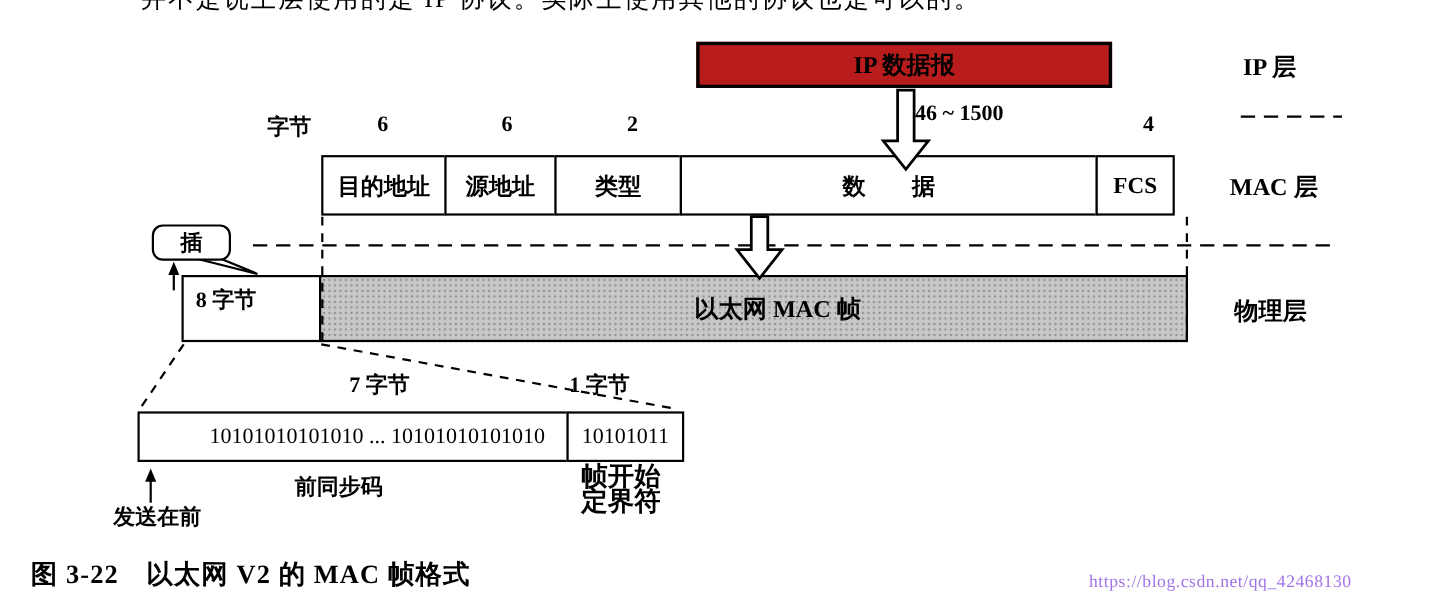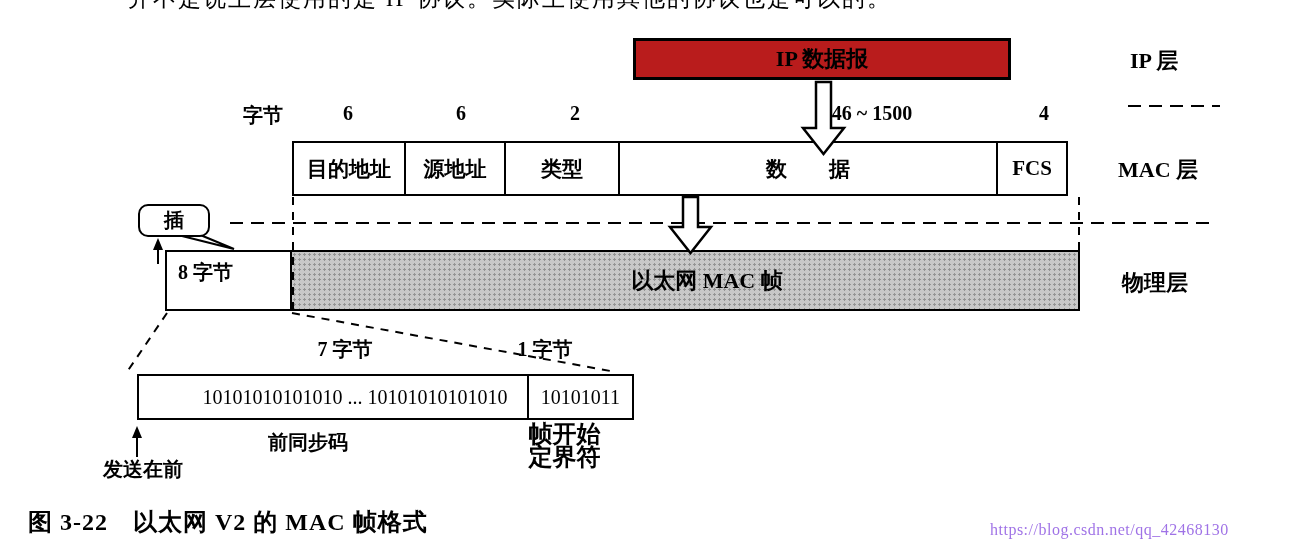--- a/index.html
+++ b/index.html
@@ -37,21 +37,21 @@
   .gray-box { left:290px; top:250px; width:790px; height:61px;
     border:2px solid #000; background-color:#c8c8c8;
     background-image:radial-gradient(circle, rgba(50,50,50,.35) 1px, transparent 1.4px);
     background-size:5px 5px;
     font-weight:bold; font-size:22px;padding-left:44px; }
 
   .detail-row { left:125px; top:374px; height:46px; display:flex; }
   .dcell { border:2px solid #000; background:#fff; margin-left:-2px;
     display:flex; align-items:center; justify-content:center;
     font-size:20px; white-space:nowrap; }
-  .dcell:first-child { margin-left:12px;padding-left:44px; }
+  .dcell:first-child { margin-left:0;padding-left:44px; }
   .d0 { width:392px; } .d1 { width:107px; }
 
   .sfd-name { left:517px; top:423px; width:95px; text-align:center;
     font-weight:bold; font-size:24px; line-height:23px; }
 
   .caption { left:0; top:506px; width:1299px; text-align:left;
     font-weight:bold; font-size:24px; letter-spacing:1px;padding-left:28px; }
 
   .watermark { left:990px; top:521px; font-size:16px; color:#6d28d9;
     opacity:.65; letter-spacing:.5px; white-space:nowrap; }
@@ -73,21 +73,21 @@
   <div class="abs ctr ip-box">IP 数据报</div>
 
   <div class="abs layer-lbl" style="left:1130px; top:46px;">IP 层</div>
   <div class="abs layer-lbl" style="left:1118px; top:155px;">MAC 层</div>
   <div class="abs layer-lbl" style="left:1122px; top:268px;">物理层</div>
 
   <div class="abs lbl" style="left:243px; top:102px;">字节</div>
   <div class="abs num" style="left:288px; top:102px;">6</div>
   <div class="abs num" style="left:401px; top:102px;">6</div>
   <div class="abs num" style="left:515px; top:102px;">2</div>
-  <div class="abs num" style="left:812px; top:102px;">46 ~ 1500</div>
+  <div class="abs num" style="left:812px; top:92px;">46 ~ 1500</div>
   <div class="abs num" style="left:984px; top:102px;">4</div>
 
   <div class="abs mac-row">
     <div class="cell w0">目的地址</div>
     <div class="cell w1">源地址</div>
     <div class="cell w2">类型</div>
     <div class="cell w3">数　　据</div>
     <div class="cell w4">FCS</div>
   </div>
 

